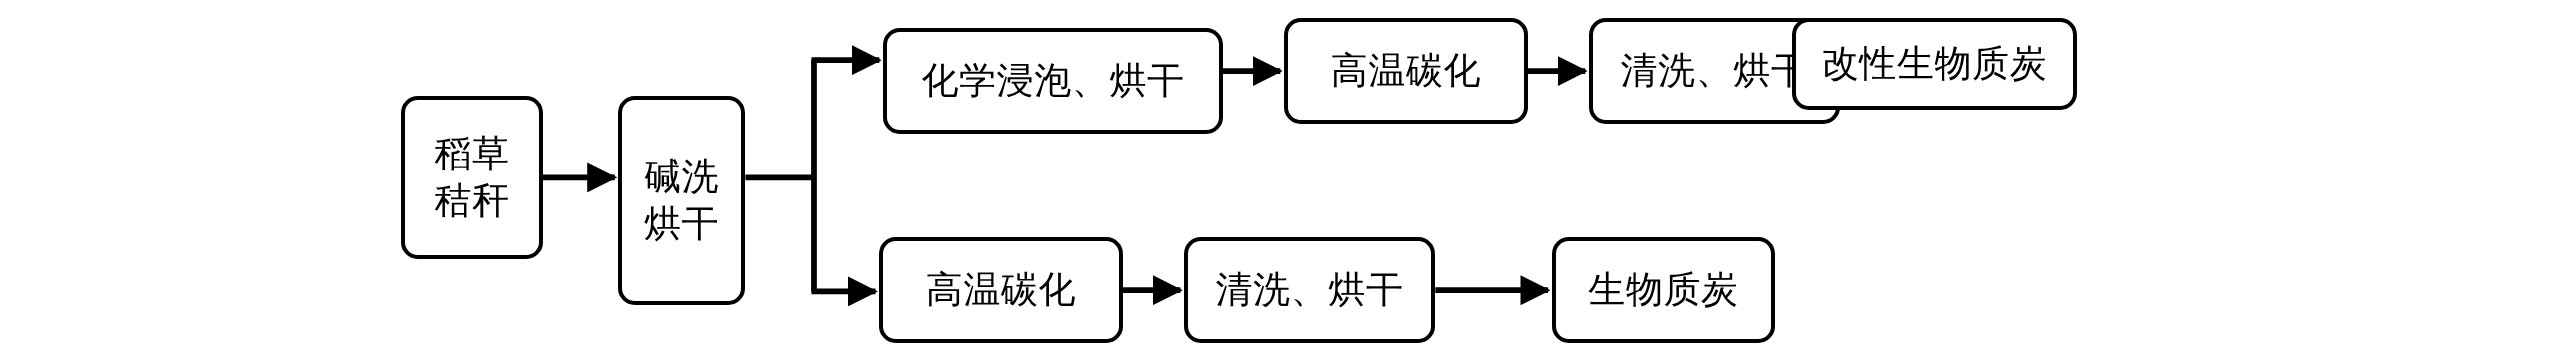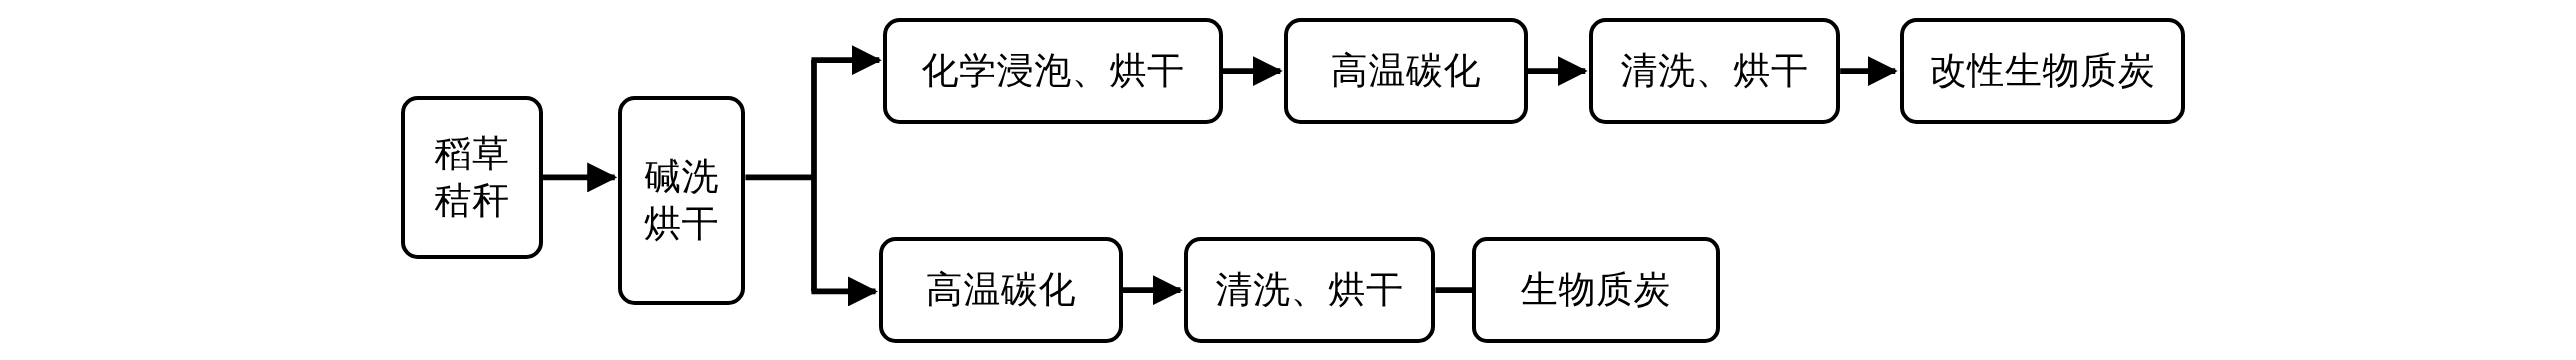--- a/index.html
+++ b/index.html
@@ -83,42 +83,42 @@
   <div class="node-box" style="left:393px; top:96px; width:142px; height:163px;margin-left:8px;">
     <span class="node-label two-line">稻草
 秸秆</span>
   </div>
 
   <div class="node-box" style="left:618px; top:96px; width:127px; height:209px;">
     <span class="node-label two-line">碱洗
 烘干</span>
   </div>
 
-  <div class="node-box" style="left:883px; top:18px; width:340px; height:106px;">
+  <div class="node-box" style="left:883px; top:28px; width:340px; height:106px;">
     <span class="node-label">化学浸泡、烘干</span>
   </div>
 
   <div class="node-box" style="left:1284px; top:18px; width:244px; height:106px;">
     <span class="node-label">高温碳化</span>
   </div>
 
   <div class="node-box" style="left:1589px; top:18px; width:251px; height:106px;">
     <span class="node-label">清洗、烘干</span>
   </div>
 
-  <div class="node-box" style="left:1900px; top:18px; width:285px; height:106px;">
+  <div class="node-box" style="left:1792px; top:18px; width:285px; height:92px;">
     <span class="node-label">改性生物质炭</span>
   </div>
 
   <div class="node-box" style="left:879px; top:237px; width:244px; height:106px;">
     <span class="node-label">高温碳化</span>
   </div>
 
   <div class="node-box" style="left:1184px; top:237px; width:251px; height:106px;">
     <span class="node-label">清洗、烘干</span>
   </div>
 
-  <div class="node-box" style="left:1472px; top:237px; width:248px; height:106px;border-radius:15px;">
+  <div class="node-box" style="left:1552px; top:237px; width:223px; height:106px;">
     <span class="node-label">生物质炭</span>
   </div>
 
 </div>
 
 
 </body></html>

